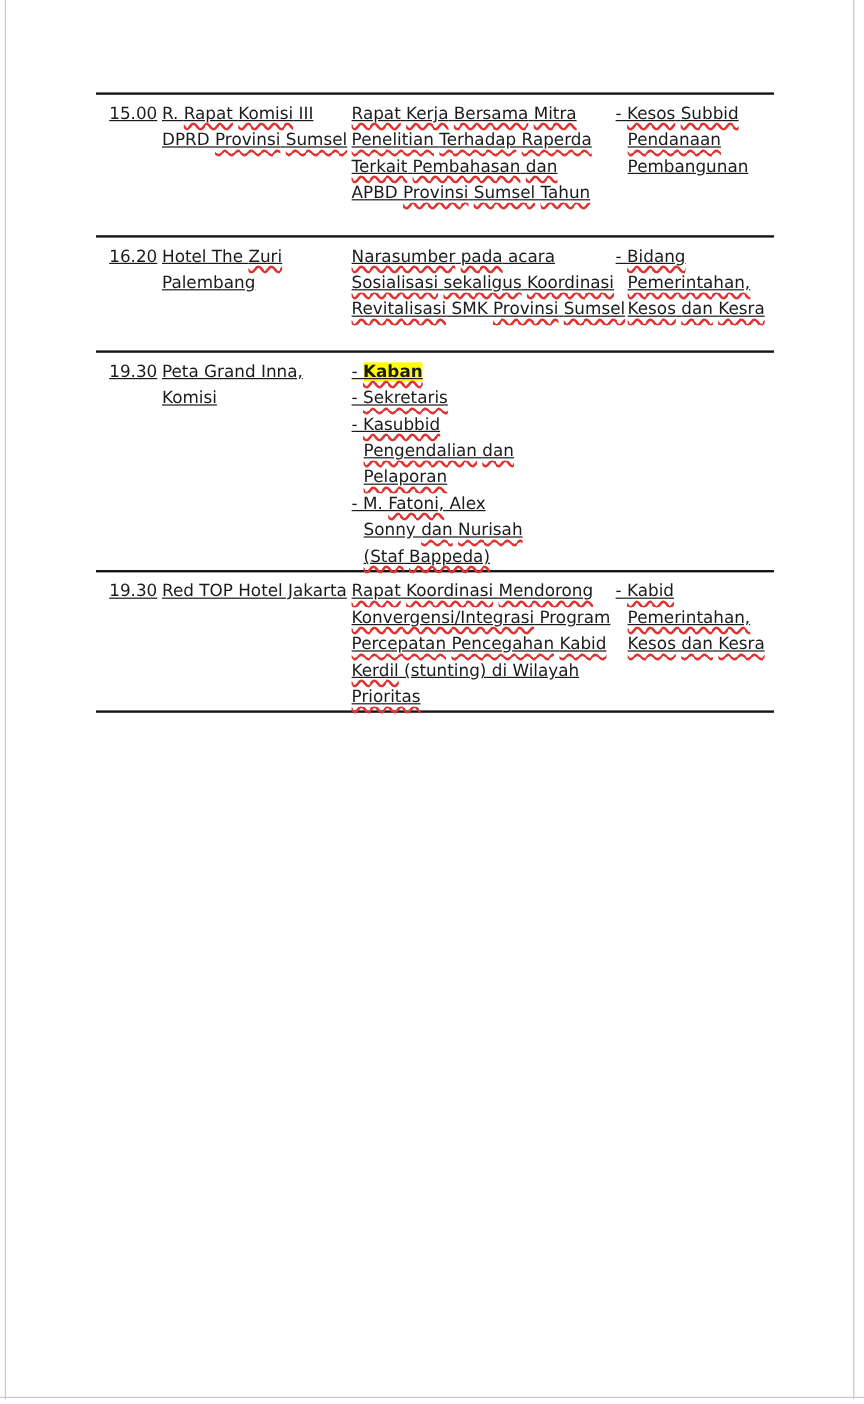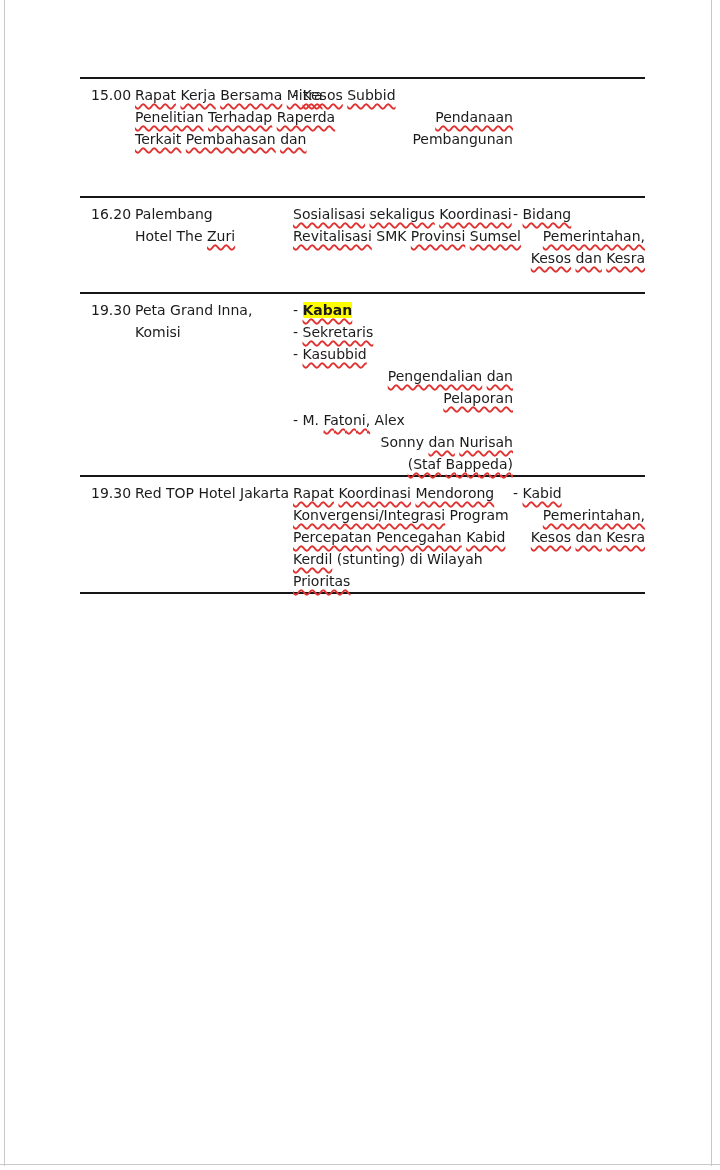--- a/index.html
+++ b/index.html
@@ -25,29 +25,30 @@
   .edge-right{left:711px;}
   .edge-bottom{position:absolute;left:0;width:720px;top:1164px;height:1px;background:var(--edge);}
 
   .schedule{
     position:absolute;left:80px;top:77px;width:565px;
   }
   .trow{
     display:grid;
     grid-template-columns:55px 158px 220px 132px;
     border-top:2px solid var(--border);
+    text-decoration:underline;
   }
   .trow:nth-child(1){min-height:119px;}
   .trow:nth-child(2){min-height:96px;}
   .trow:nth-child(3){min-height:180px;}
   .trow:nth-child(4){min-height:114px;border-bottom:2px solid var(--border);}
   .cell{padding-top:5px;}
   .cell.time{padding-left:11px;}
   .line{white-space:nowrap;}
-  .line.ind{padding-left:10px;text-align:right;}
+  .line.ind{padding-left:10px;}
   .sq{
     text-decoration-line:underline;
     text-decoration-style:wavy;
     text-decoration-color:var(--sq);
     text-decoration-thickness:1.5px;
     text-underline-offset:3px;
   }
   .hl{background:var(--hl);}
   .b{font-weight:bold;}
 </style>
@@ -57,39 +58,45 @@
 <div class="edge-v edge-left"></div>
 <div class="edge-v edge-right"></div>
 <div class="edge-bottom"></div>
 
 <div class="schedule">
     <div class="trow">
       <div class="cell time">
         <div class="line">15.00</div>
       </div>
       <div class="cell">
+        <div class="line"><span>R. </span><span class="sq ">Rapat</span><span> </span><span class="sq ">Komisi</span><span> III</span></div>
+        <div class="line"><span>DPRD </span><span class="sq ">Provinsi</span><span> </span><span class="sq ">Sumsel</span></div>
+      </div>
+      <div class="cell">
         <div class="line"><span class="sq ">Rapat</span><span> </span><span class="sq ">Kerja</span><span> </span><span class="sq ">Bersama</span><span> </span><span class="sq ">Mitra</span></div>
         <div class="line"><span class="sq ">Penelitian</span><span> </span><span class="sq ">Terhadap</span><span> </span><span class="sq ">Raperda</span></div>
         <div class="line"><span class="sq ">Terkait</span><span> </span><span class="sq ">Pembahasan</span><span> </span><span class="sq ">dan</span></div>
+        <div class="line"><span>APBD </span><span class="sq ">Provinsi</span><span> </span><span class="sq ">Sumsel</span><span> </span><span class="sq ">Tahun</span></div>
       </div>
       <div class="cell">
         <div class="line"><span>- </span><span class="sq ">Kesos</span><span> </span><span class="sq ">Subbid</span></div>
         <div class="line ind"><span class="sq ">Pendanaan</span></div>
         <div class="line ind"><span>Pembangunan</span></div>
       </div>
     </div>
     <div class="trow">
       <div class="cell time">
         <div class="line">16.20</div>
       </div>
       <div class="cell">
+        <div class="line"><span>Hotel The </span><span class="sq ">Zuri</span></div>
         <div class="line"><span>Palembang</span></div>
-        <div class="line"><span>Hotel The </span><span class="sq ">Zuri</span></div>
       </div>
       <div class="cell">
+        <div class="line"><span class="sq ">Narasumber</span><span> </span><span class="sq ">pada</span><span> acara</span></div>
         <div class="line"><span class="sq ">Sosialisasi</span><span> </span><span class="sq ">sekaligus</span><span> </span><span class="sq ">Koordinasi</span></div>
         <div class="line"><span class="sq ">Revitalisasi</span><span> SMK </span><span class="sq ">Provinsi</span><span> </span><span class="sq ">Sumsel</span></div>
       </div>
       <div class="cell">
         <div class="line"><span>- </span><span class="sq ">Bidang</span></div>
         <div class="line ind"><span class="sq ">Pemerintahan,</span></div>
         <div class="line ind"><span class="sq ">Kesos</span><span> </span><span class="sq ">dan</span><span> </span><span class="sq ">Kesra</span></div>
       </div>
     </div>
     <div class="trow">

